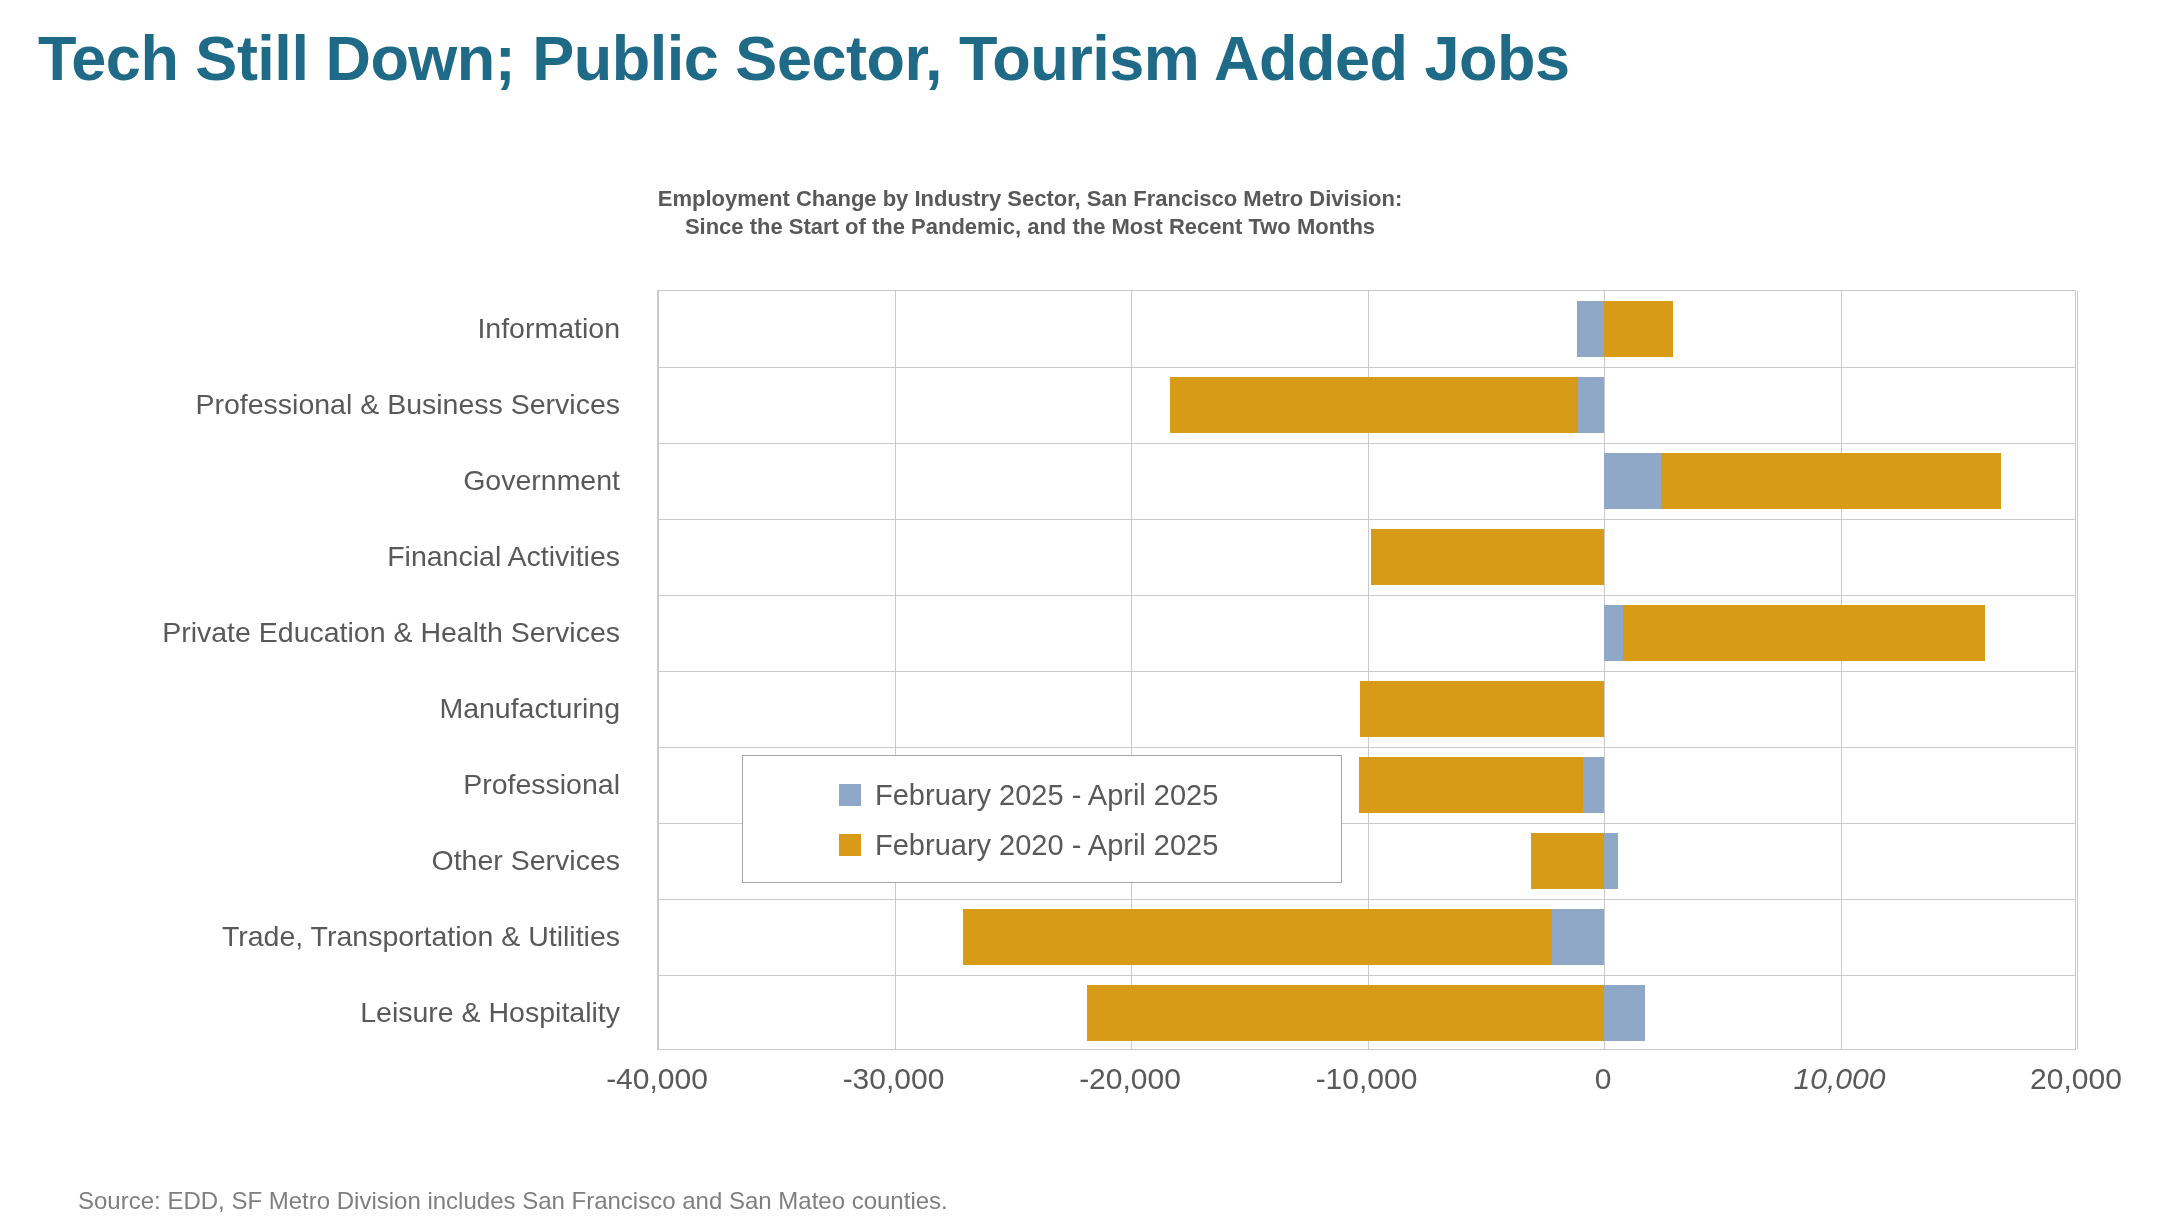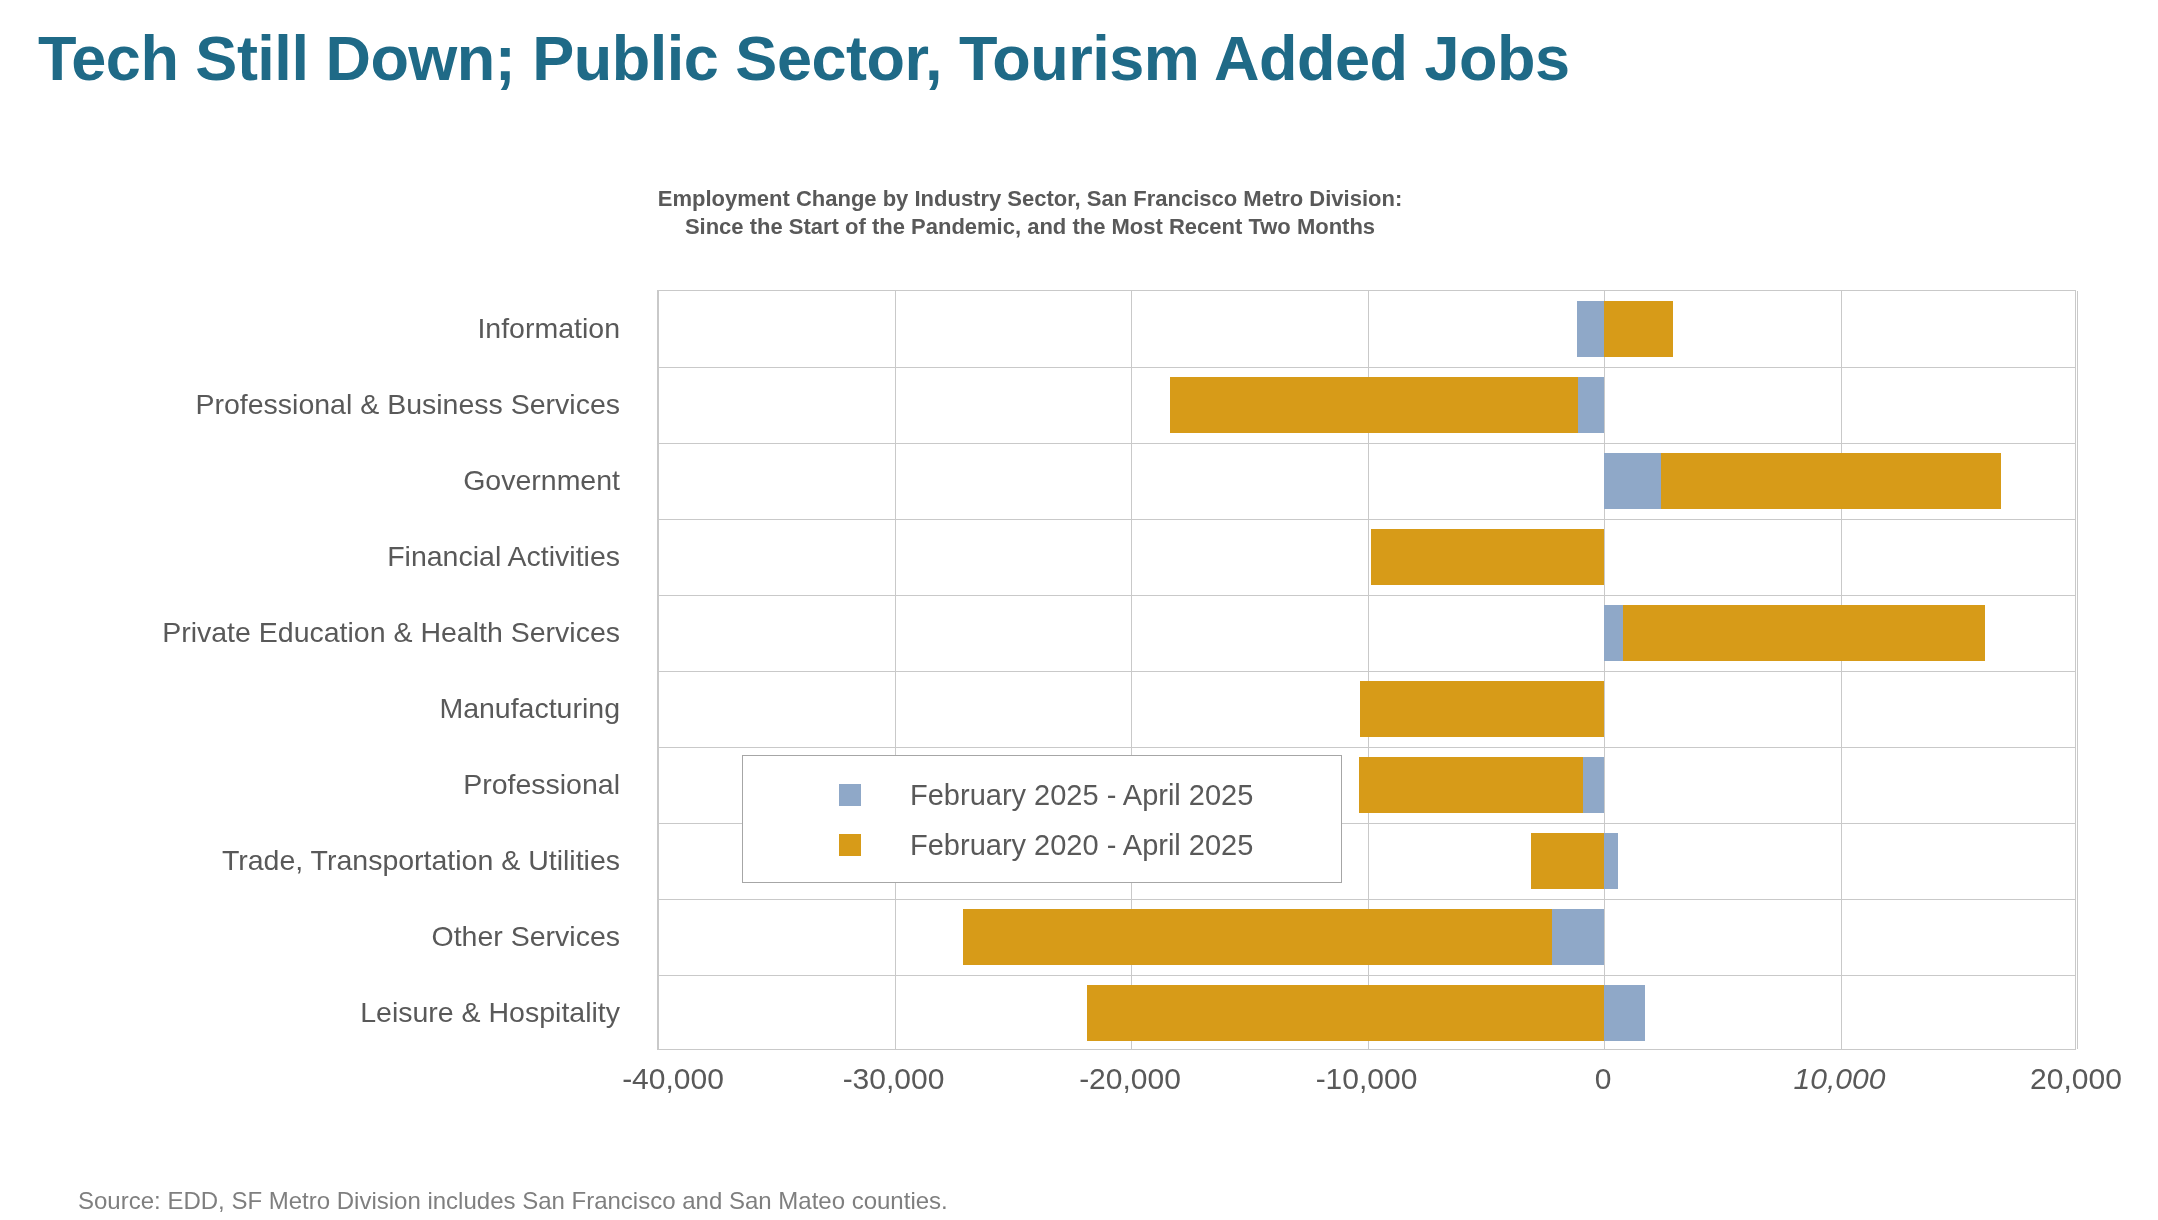--- a/index.html
+++ b/index.html
@@ -112,21 +112,20 @@
     border:1px solid #a6a6a6;
     padding:14px 0 0 96px;
   }
   .legend-item {
     display:flex;
     align-items:center;
     height:50px;
     font-size:29px;
     color:#595959;
     white-space:nowrap;
-    gap:35px;
   }
   .legend-swatch {
     width:22px; height:22px;
     margin-right:14px;
     flex:0 0 auto;
   }
   
   #source-note {
     position:absolute;
     left:78px; top:1174px;
@@ -149,22 +148,22 @@
 <div id="plot-wrap">
 
   <div id="cat-labels">
       <div class="cat-label">Information</div>
       <div class="cat-label">Professional &amp; Business Services</div>
       <div class="cat-label">Government</div>
       <div class="cat-label">Financial Activities</div>
       <div class="cat-label">Private Education &amp; Health Services</div>
       <div class="cat-label">Manufacturing</div>
       <div class="cat-label">Professional</div>
+      <div class="cat-label">Other Services</div>
       <div class="cat-label">Trade, Transportation &amp; Utilities</div>
-      <div class="cat-label">Other Services</div>
       <div class="cat-label">Leisure &amp; Hospitality</div>
     </div>
 
   <div id="plot">
     <div id="gridlines">
         <div class="vgrid" style="left: 0px;"></div>
         <div class="vgrid" style="left: 236.5px;"></div>
         <div class="vgrid" style="left: 473px;"></div>
         <div class="vgrid" style="left: 709.5px;"></div>
         <div class="vgrid" style="left: 946px;"></div>
@@ -228,21 +227,21 @@
         <span>February 2025 - April 2025</span>
       </div>
       <div class="legend-item">
         <span class="legend-swatch" style="background: rgb(215, 155, 24);"></span>
         <span>February 2020 - April 2025</span>
       </div>
     </div>
 </div>
 
 <div id="xticks">
-    <div class="xtick" style="left: 0px; margin-left: 16px;">-40,000</div>
+    <div class="xtick" style="left: 0px;">-40,000</div>
     <div class="xtick" style="left: 236.5px;">-30,000</div>
     <div class="xtick" style="left: 473px;">-20,000</div>
     <div class="xtick" style="left: 709.5px;">-10,000</div>
     <div class="xtick" style="left: 946px;">0</div>
     <div class="xtick" style="left: 1182.5px; font-style: italic;">10,000</div>
     <div class="xtick" style="left: 1419px;">20,000</div>
   </div>
 
 <div id="source-note">Source: EDD, SF Metro Division includes San Francisco and San Mateo counties.</div>
 

